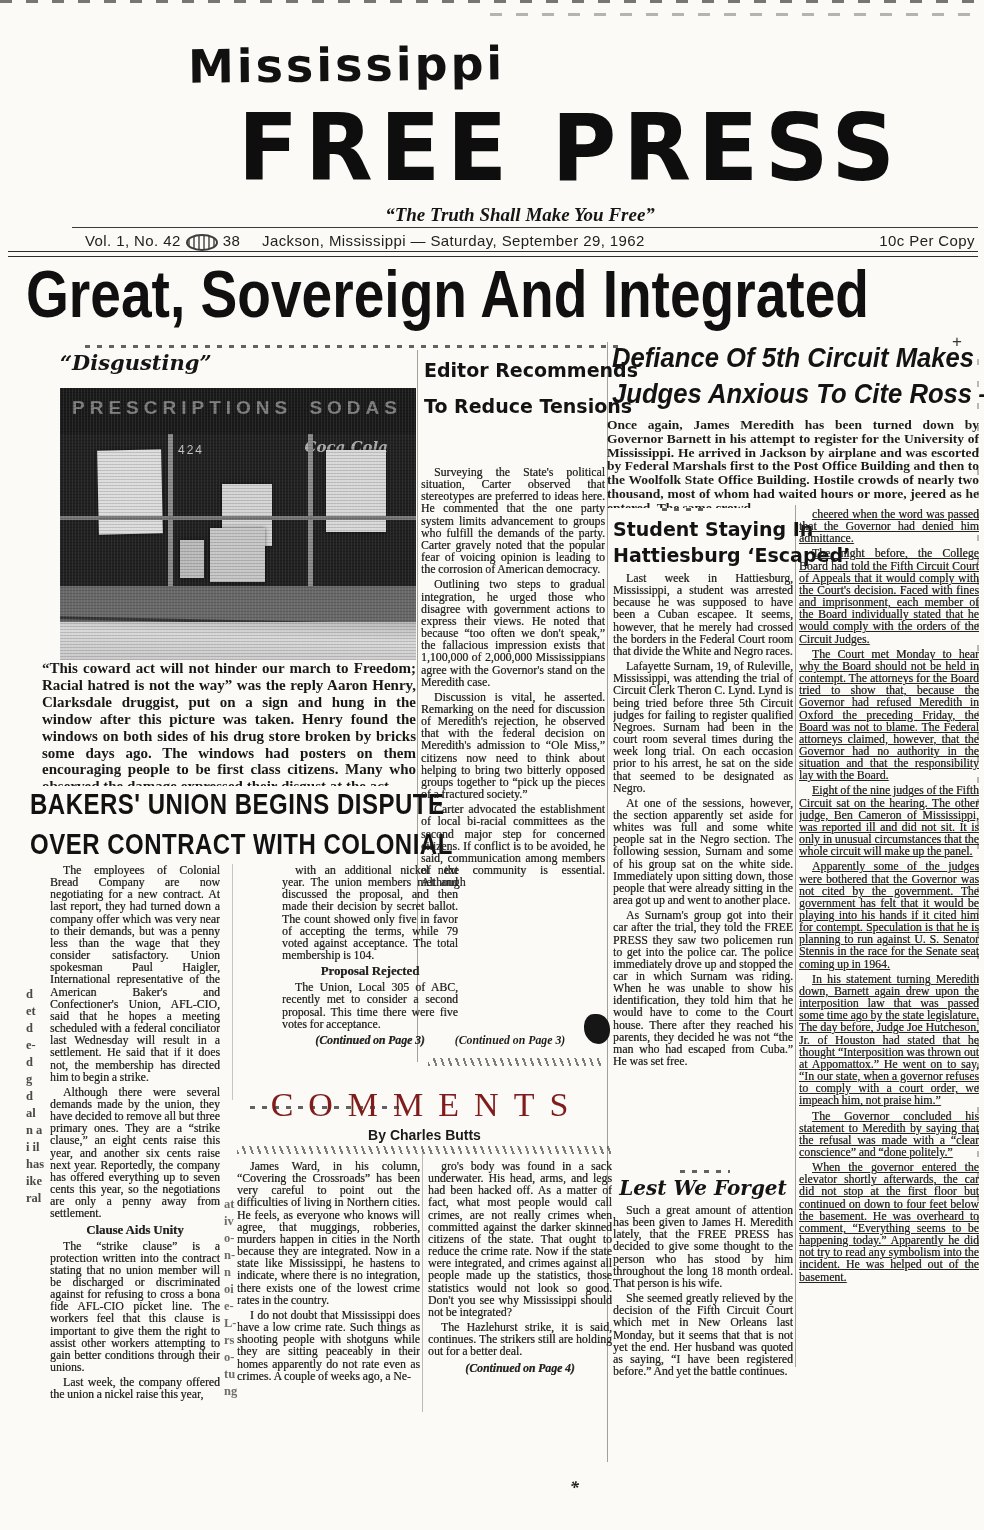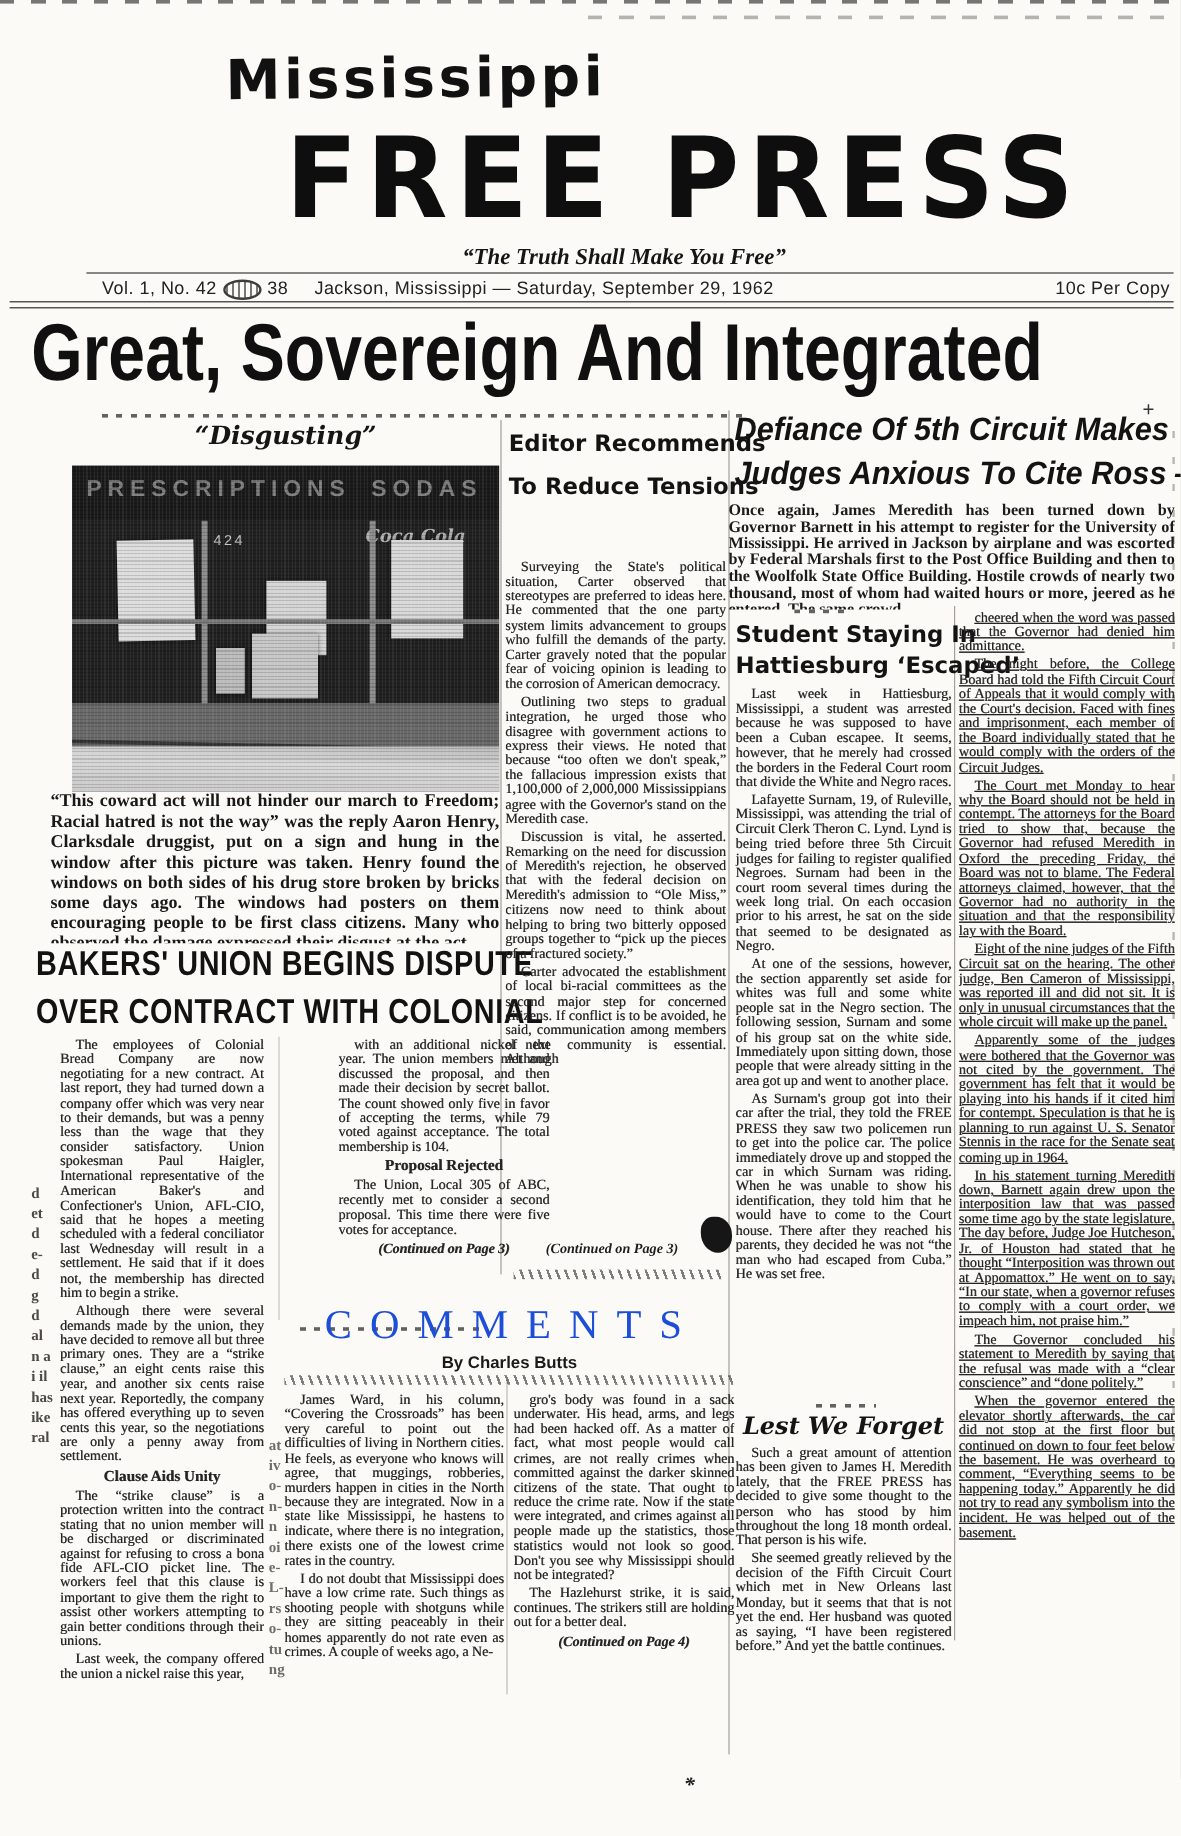--- a/index.html
+++ b/index.html
@@ -23,21 +23,21 @@
   .rule1{height:1px;background:#3a3a3a;}
   .unionbug{display:inline-block;width:28px;height:13px;border:2px solid #3d3d3d;border-radius:50%;
             background:repeating-linear-gradient(90deg,#777 0 2px,transparent 2px 5px);vertical-align:middle;margin:0 5px;}
   
   .banner{font:700 58px/66px "Liberation Sans",sans-serif;color:#101010;white-space:nowrap;letter-spacing:0px;
           transform:scale(.95,1.16);transform-origin:left top;}
   .h-brush{font-family:"DejaVu Sans",sans-serif;font-weight:700;color:#131313;}
   .defiance-head{font:700 italic 27px/36px "Liberation Sans",sans-serif;color:#131313;white-space:nowrap;transform:scaleX(.95);transform-origin:left top;}
   .bakers-head{font:700 24px/33px "Liberation Sans",sans-serif;color:#121212;white-space:nowrap;letter-spacing:.5px;
                transform:scale(1.0,1.2);transform-origin:left top;}
-  .comments-title{font:400 34px/1 "Liberation Serif",serif;letter-spacing:15px;color:#1d4ed8;}
+  .comments-title{font:400 34px/1 "Liberation Serif",serif;letter-spacing:15px;color:#7f1d1d;}
   .comments-byline{font:700 14px/1 "Liberation Sans",sans-serif;color:#1a1a1a;}
   .kicker-italic{font:700 italic 21px/1 "DejaVu Serif",serif;color:#151515;}
   .lwf-head{font:700 italic 20px/1 "DejaVu Serif",serif;color:#141414;}
   
   .lead{font:700 13.5px/13.8px "Liberation Serif",serif;text-align:justify;overflow:hidden;color:#1b1b1b;}
   .body-col{font:400 11.8px/12.15px "Liberation Serif",serif;text-align:justify;overflow:hidden;color:#242424;
             text-shadow:.35px 0 0 rgba(25,25,25,.6);word-spacing:-.3px;}
   .body-col p{margin:0 0 3px;text-indent:13px;}
   .caption{font:700 15px/16.9px "Liberation Serif",serif;text-align:justify;color:#181818;overflow:hidden;}
   .subhead{font:700 12.8px/15px "Liberation Serif",serif;text-align:center;margin:3px 0 2px;}
@@ -85,21 +85,21 @@
   <div class="abs banner" style="left:26px;top:256px;">Great, Sovereign And Integrated</div>
   <div class="abs dashrow" style="left:85px;top:345px;width:535px;"></div>
   <div class="abs plusmark" style="left:952px;top:333px;">+</div>
 
   <div class="abs vrule" style="left:417px;top:350px;height:712px;"></div>
   <div class="abs vrule" style="left:607px;top:342px;height:1120px;"></div>
   <div class="abs vrule" style="left:795px;top:505px;height:862px;"></div>
   <div class="abs vrule" style="left:232px;top:864px;height:236px;opacity:.5;"></div>
   <div class="abs vrule" style="left:422px;top:1150px;height:262px;opacity:.6;"></div>
 
-  <div class="abs kicker-italic" style="left:60px;top:352px;width:356px;text-align:center;">“Disgusting”</div>
+  <div class="abs kicker-italic" style="left:60px;top:352px;width:356px;text-align:left;">“Disgusting”</div>
 
   <div class="abs photo" style="left:60px;top:388px;width:356px;height:272px;">
     <div class="signband">
       <div class="signtext" style="left:12px;">PRESCRIPTIONS</div>
       <div class="signtext" style="right:14px;">SODAS</div>
     </div>
     <div class="winarea"></div>
     <div class="cola" style="right:28px;top:52px;">Coca Cola</div>
     <div class="addr" style="left:118px;top:56px;">424</div>
     <div class="poster" style="left:38px;top:62px;width:64px;height:84px;background:#ddd9cf;transform:rotate(-1.2deg);"></div>

